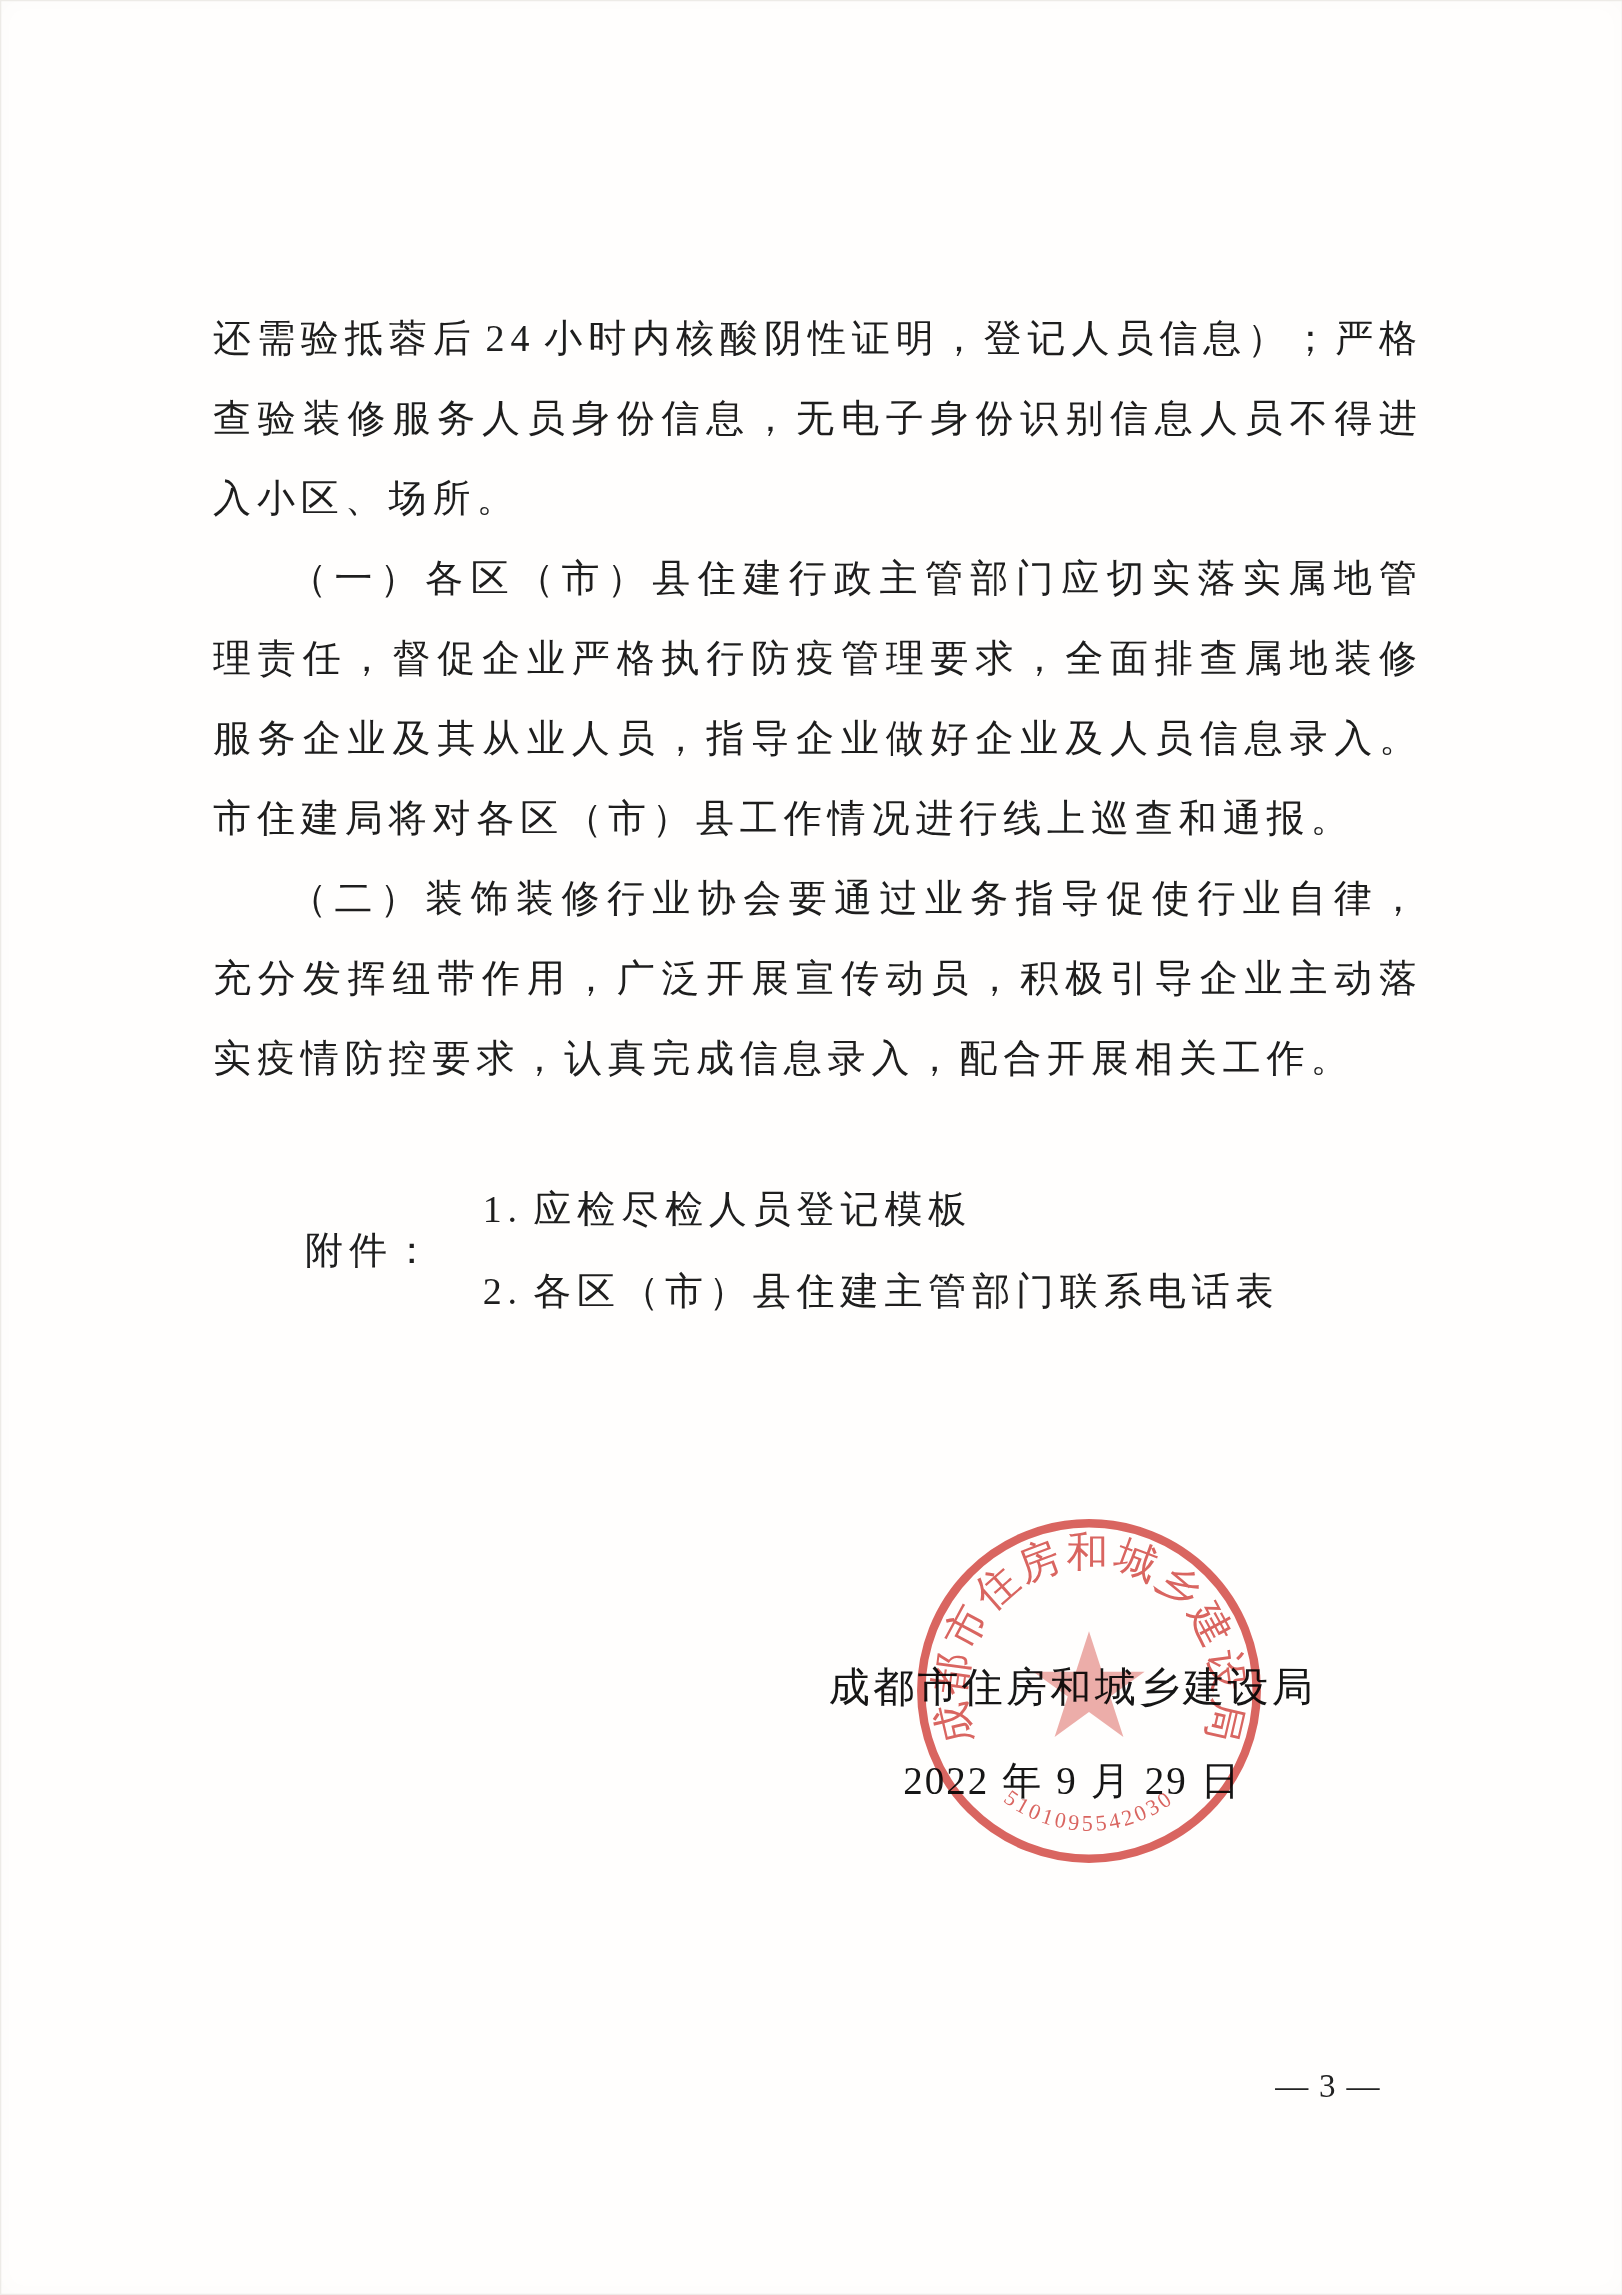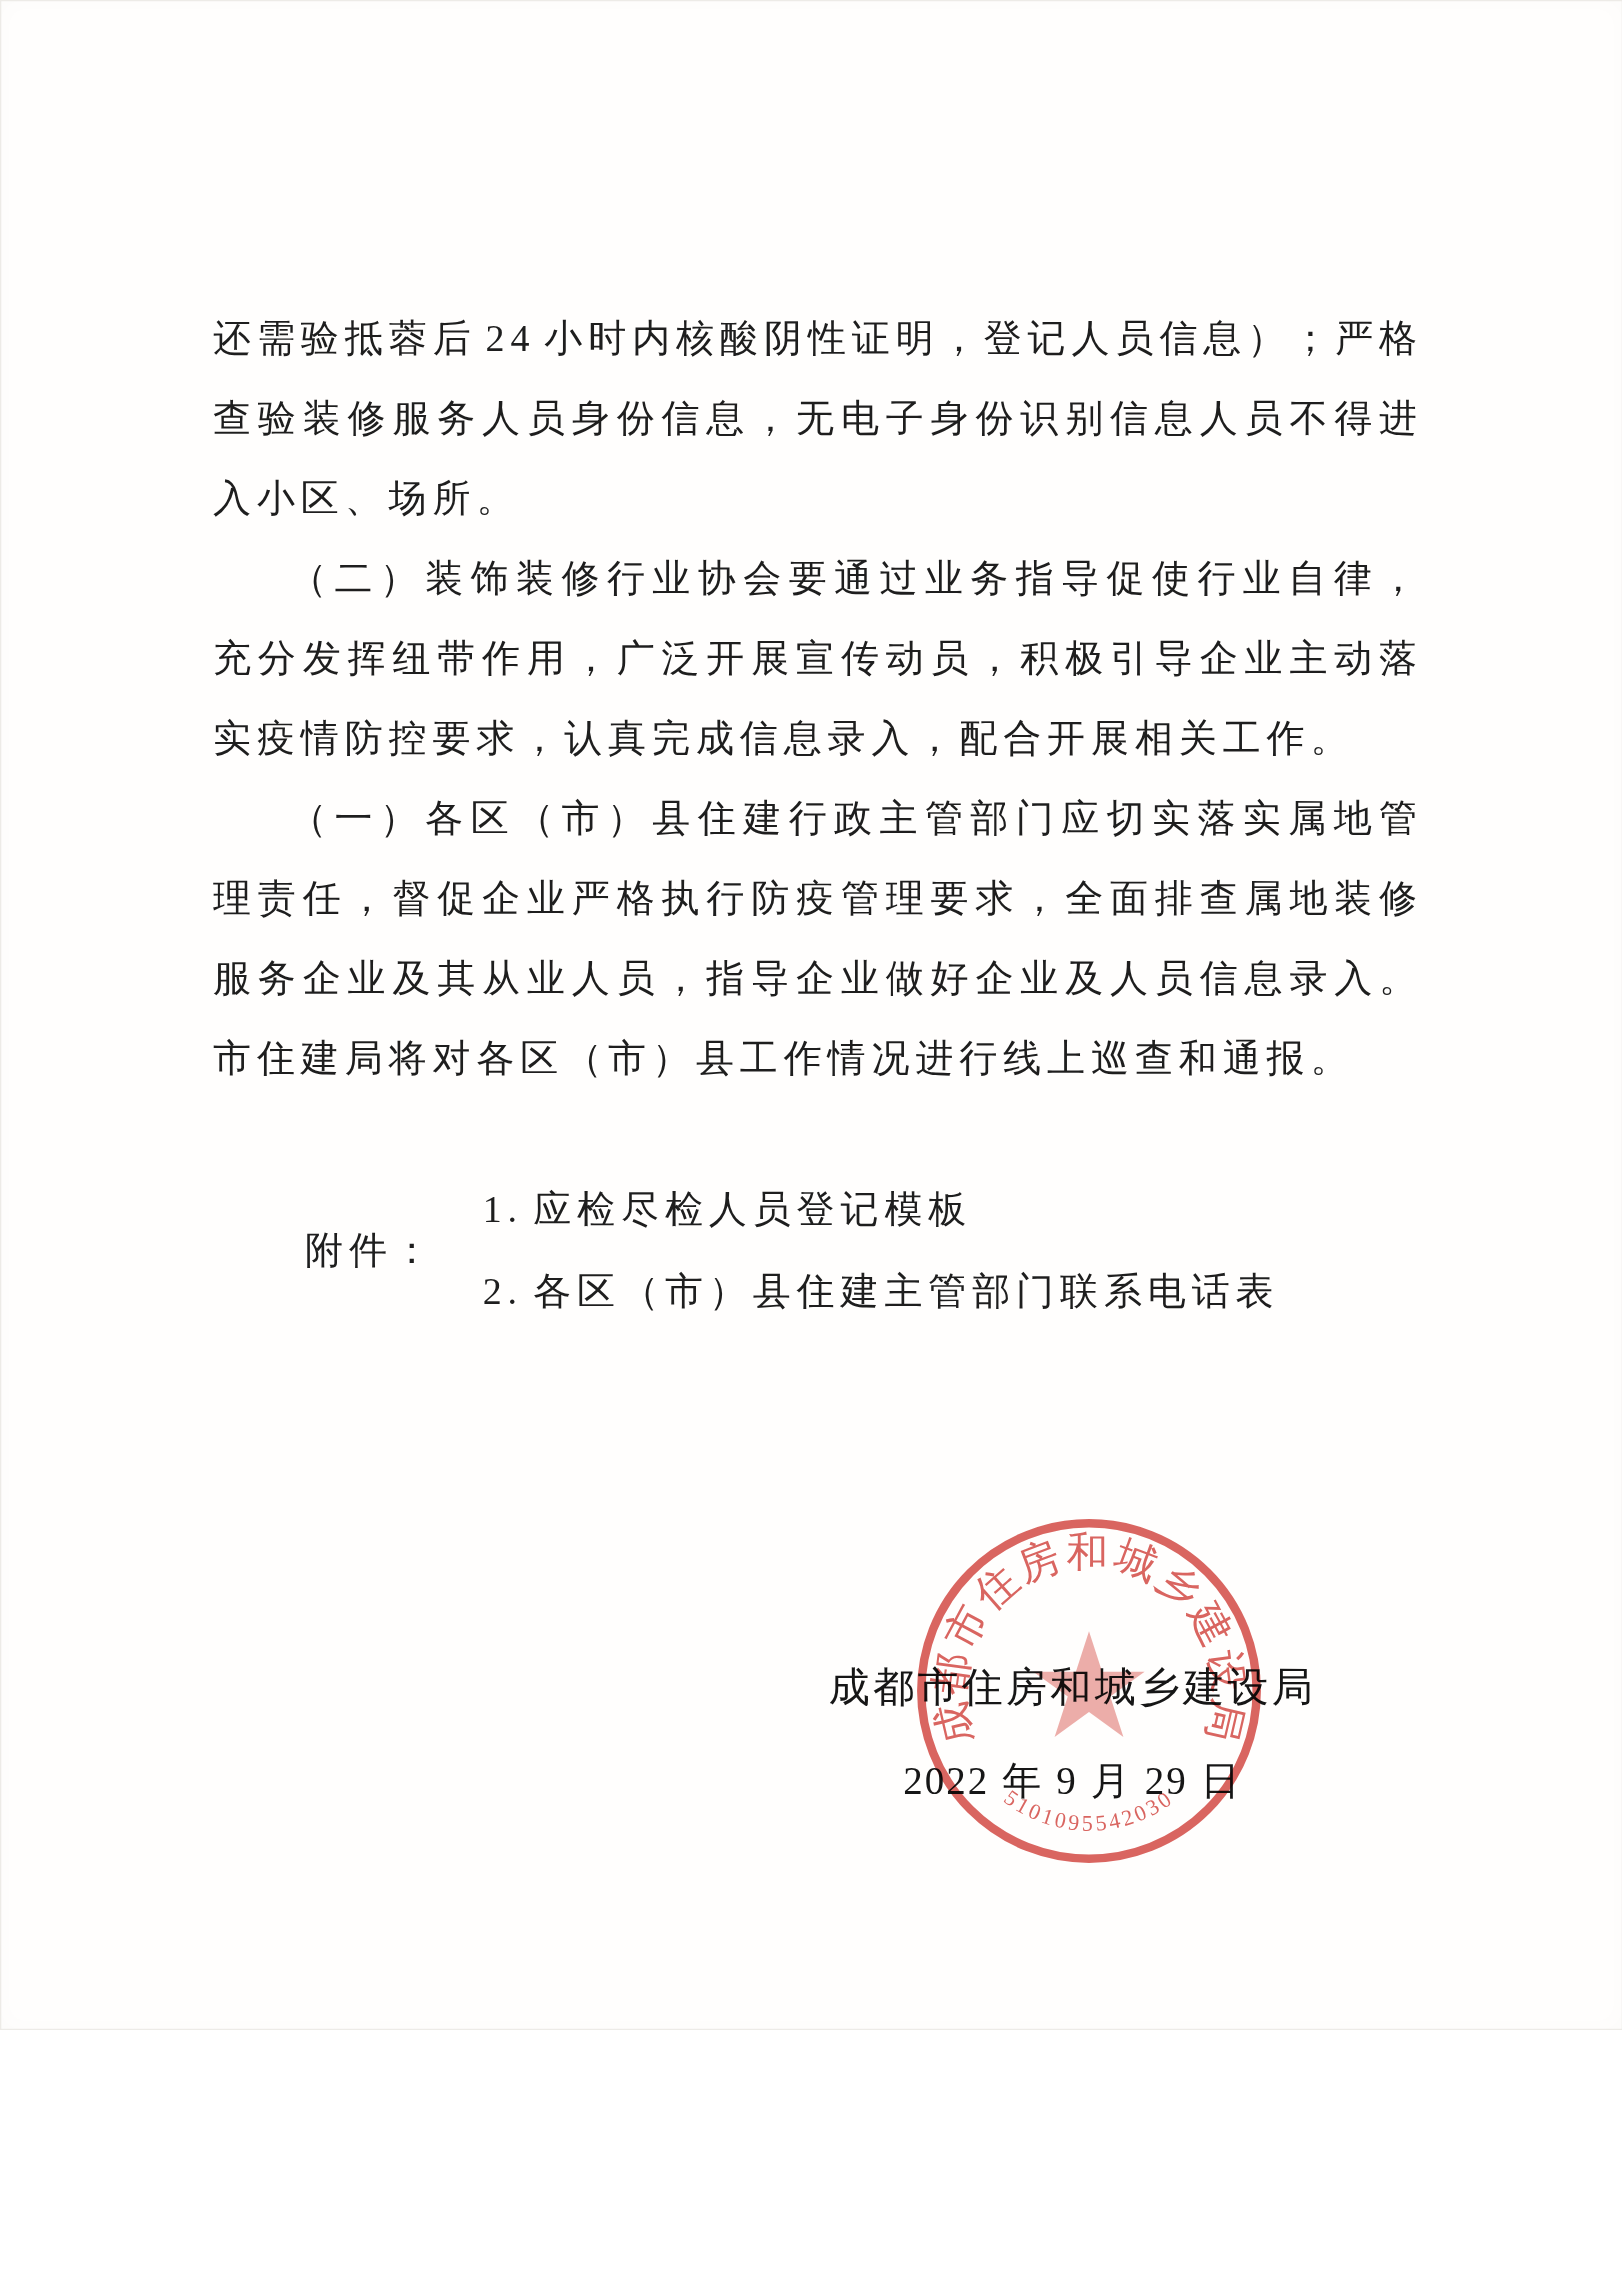--- a/index.html
+++ b/index.html
@@ -1,18 +1,18 @@
 <!DOCTYPE html>
 <html style="font-size:10.5px"><head>
 <meta charset="utf-8">
 <style>
   html,body { margin:0; padding:0; background:#ffffff; }
   .page {
     position:relative;
-    width:1623px; height:2030px;
+    width:1623px; height:2295px;
     background:#fffefd;
     box-shadow: inset 0 0 0 1.3px #edebe7, inset 0 0 26px rgba(0,0,0,0.015);
     font-family:"Liberation Serif", serif;
     color:#1e1e1e;
     overflow:hidden;
   }
   .content {
     position:absolute; left:213px; top:298px; width:1210px;
   }
   .body-text {
@@ -89,23 +89,23 @@
 </style>
 </head>
 <body>
 
 <div class="page">
 
   <div class="content">
     <p class="body-text">还需验抵蓉后 24 小时内核酸阴性证明，登记人员信息）；严格查验装修服务人员身份信息，无电子身份识别信息人员不得进入小区、场所。</p>
 
 
+    <p class="body-text indent">（一）各区（市）县住建行政主管部门应切实落实属地管理责任，督促企业严格执行防疫管理要求，全面排查属地装修服务企业及其从业人员，指导企业做好企业及人员信息录入。市住建局将对各区（市）县工作情况进行线上巡查和通报。</p>
+
     <p class="body-text indent">（二）装饰装修行业协会要通过业务指导促使行业自律，充分发挥纽带作用，广泛开展宣传动员，积极引导企业主动落实疫情防控要求，认真完成信息录入，配合开展相关工作。</p>
-
-    <p class="body-text indent">（一）各区（市）县住建行政主管部门应切实落实属地管理责任，督促企业严格执行防疫管理要求，全面排查属地装修服务企业及其从业人员，指导企业做好企业及人员信息录入。市住建局将对各区（市）县工作情况进行线上巡查和通报。</p>
 
     <div class="attachments">
       <span class="att-label">附件：</span>
       <div class="att-items">
         <div class="att-item">1. 应检尽检人员登记模板</div>
         <div class="att-item">2. 各区（市）县住建主管部门联系电话表</div>
       </div>
     </div>
   </div>
 

